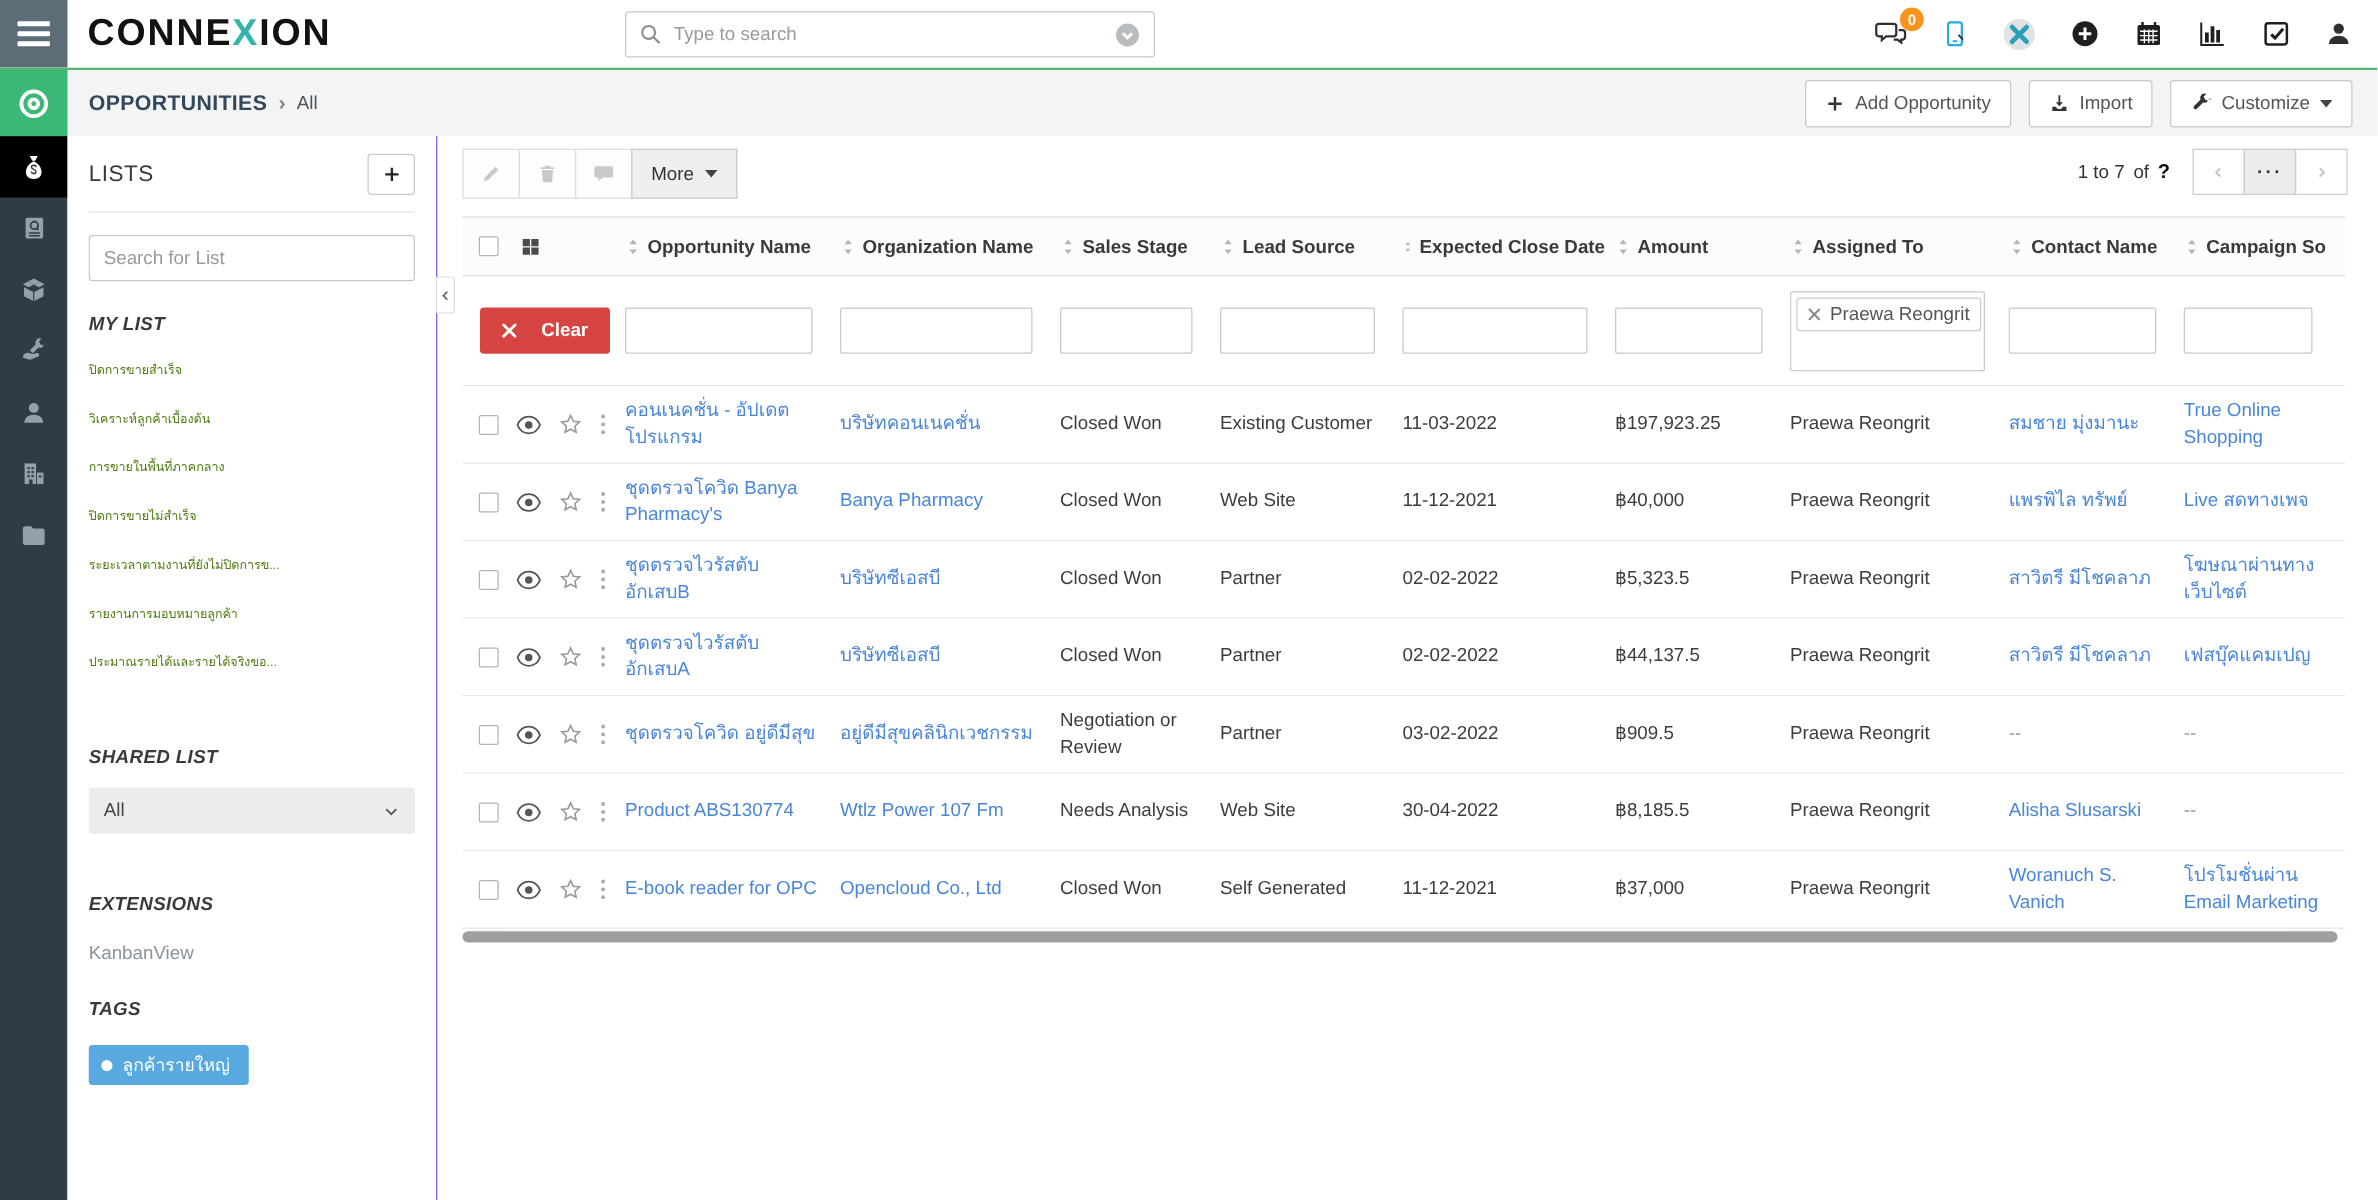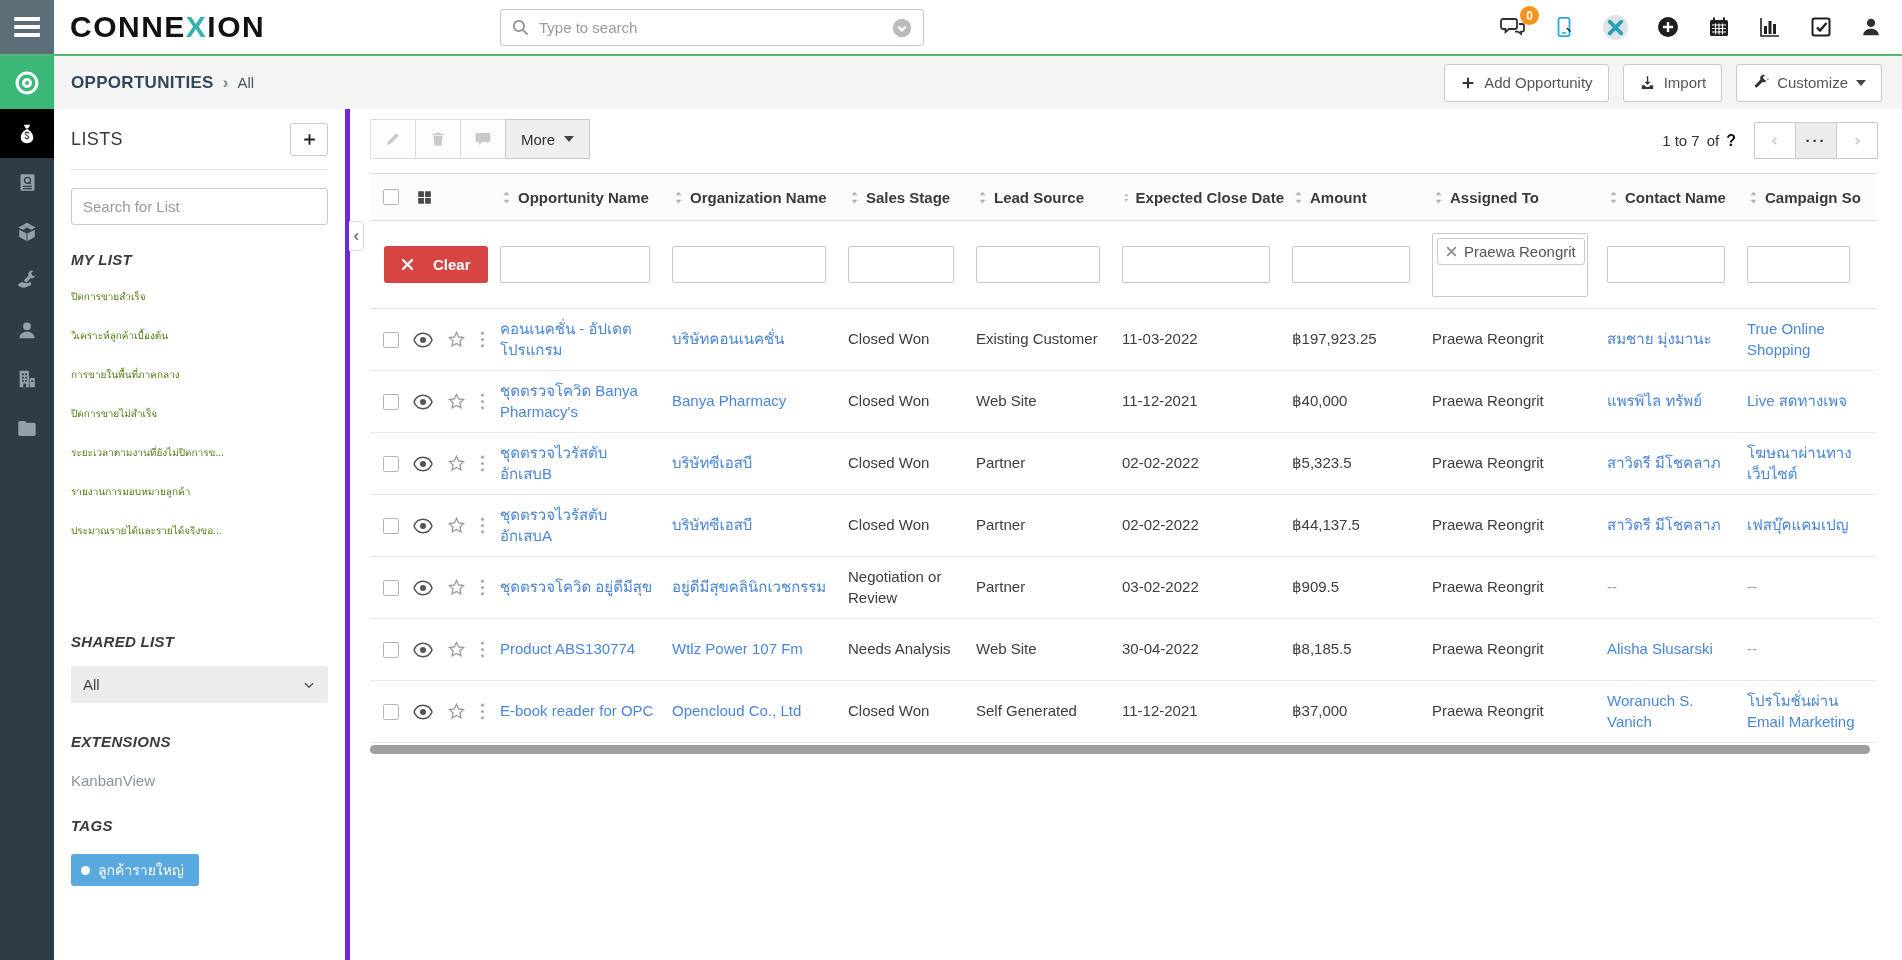--- a/index.html
+++ b/index.html
@@ -42,52 +42,52 @@
     border-top:6px solid #444; display:inline-block; }
 
   
   .shell { display:flex; height:851px; }
   .rail { width:54px; background:var(--rail-bg,#2e3c47); flex-shrink:0; }
   .rail-item { height:49px; display:flex; align-items:center; justify-content:center;
     color:#93a1ab; cursor:pointer; }
   .rail-item.active { background:#000; color:#fff; }
 
   
-  .lists { width:296px; flex-shrink:0; background:#fff; border-right:5px solid #6d28d9;
+  .lists { width:296px; flex-shrink:0; background:#fff; border-right:1px solid #6d28d9;
     padding:14px 17px 0 17px; }
   .lists-head { display:flex; justify-content:space-between; align-items:center;
     padding-bottom:13px; border-bottom:1px solid #e5e5e5; }
   .lists-title { font-size:18px; color:#3a3a3a; letter-spacing:.4px; }
   .plus-btn { width:38px; height:33px; border:1px solid #c9c9c9; border-radius:3px; background:#fff;
     display:flex; align-items:center; justify-content:center; cursor:pointer; }
   .list-search { margin-top:18px; width:100%; height:37px; border:1px solid #c9c9c9;
     border-radius:3px; padding:0 11px; font-size:15px; color:#333; font-family:inherit; outline:none; }
   .list-search::placeholder { color:#9a9a9a; }
   .section-label { margin-top:26px; font-size:15px; font-weight:bold; color:#3a3a3a; letter-spacing:.3px;font-style:italic; }
   .mylist { margin-top:5px; }
   .mylist-item { margin-top:19px; font-size:10px; color:#4d7c0f; line-height:20px; cursor:pointer;
     white-space:nowrap; overflow:hidden; }
-  .shared-label { margin-top:92px; }
+  .shared-label { margin-top:56px; }
   .shared-select { margin-top:16px; height:37px; background:#ececec; border-radius:2px;
     display:flex; align-items:center; justify-content:space-between; padding:0 12px;
     font-size:15px; color:#444; cursor:pointer; }
-  .ext-label { margin-top:30px; }
+  .ext-label { margin-top:48px; }
   .ext-item { margin-top:22px; font-size:15px; color:#8a939b; cursor:pointer; }
   .tags-label { margin-top:28px; }
   .tag-chip { margin-top:20px; display:inline-flex; align-items:center; gap:8px;
     background:var(--tag-blue,#58a9e0); color:#fff; font-size:14px; padding:5px 15px 5px 10px;
     border-radius:3px; cursor:pointer; }
   .tag-dot { width:9px; height:9px; border-radius:50%; background:#fff; }
 
   
   .main { flex:1; position:relative; padding:10px 0 0 20px; background:#fff; }
   .collapse-tab { position:absolute; left:-1px; top:112px; width:15px; height:30px;
     border:1px solid #ddd; border-left:none; background:#fff; display:flex; align-items:center;
     justify-content:center; color:#777; cursor:pointer; border-radius:0 3px 3px 0; }
-  .toolbar { display:flex; align-items:flex-end; }
+  .toolbar { display:flex; align-items:flex-start; }
   .tool-btn { width:46px; height:40px; border:1px solid #ddd; background:#fdfdfd;
     display:flex; align-items:center; justify-content:center; margin-left:-1px; cursor:pointer; }
   .tool-btn:first-child { margin-left:0; }
   .more-btn { height:40px; border:1px solid #c9c9c9; background:#efefef; display:flex;
     align-items:center; gap:9px; padding:0 15px; font-size:15px; color:#333; margin-left:-1px;
     cursor:pointer; }
   .pagination { margin-left:auto; display:flex; align-items:center; gap:7px;
     margin-right:24px; font-size:15px; color:#333; }
   .pag-total { font-weight:bold; font-size:16px; color:#111; }
   .pag-btns { display:flex; margin-left:12px; }

